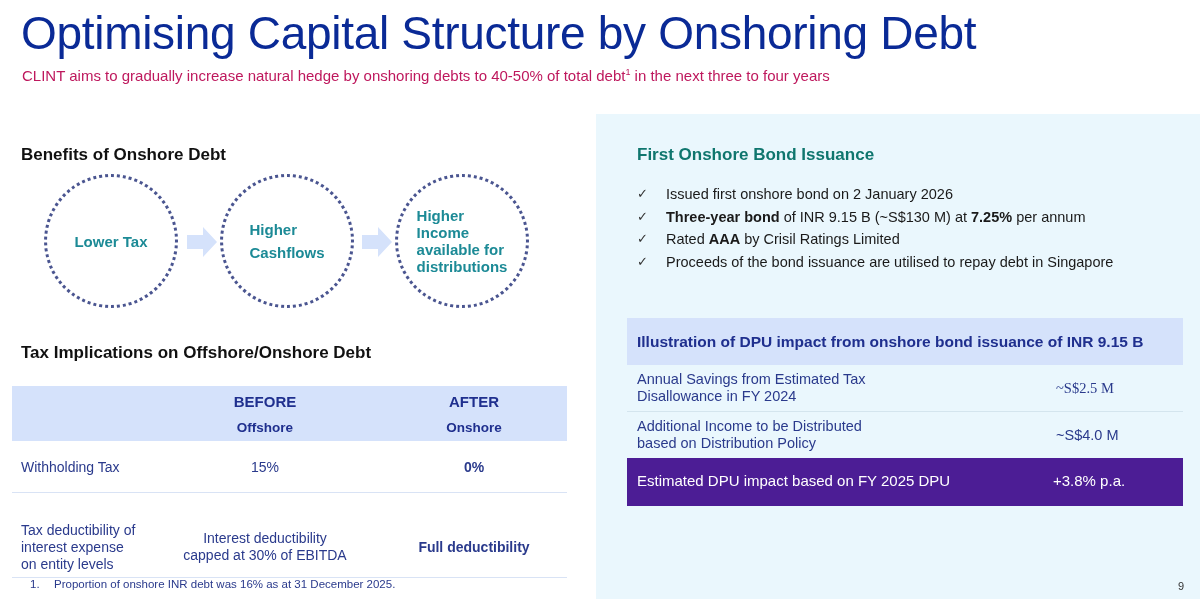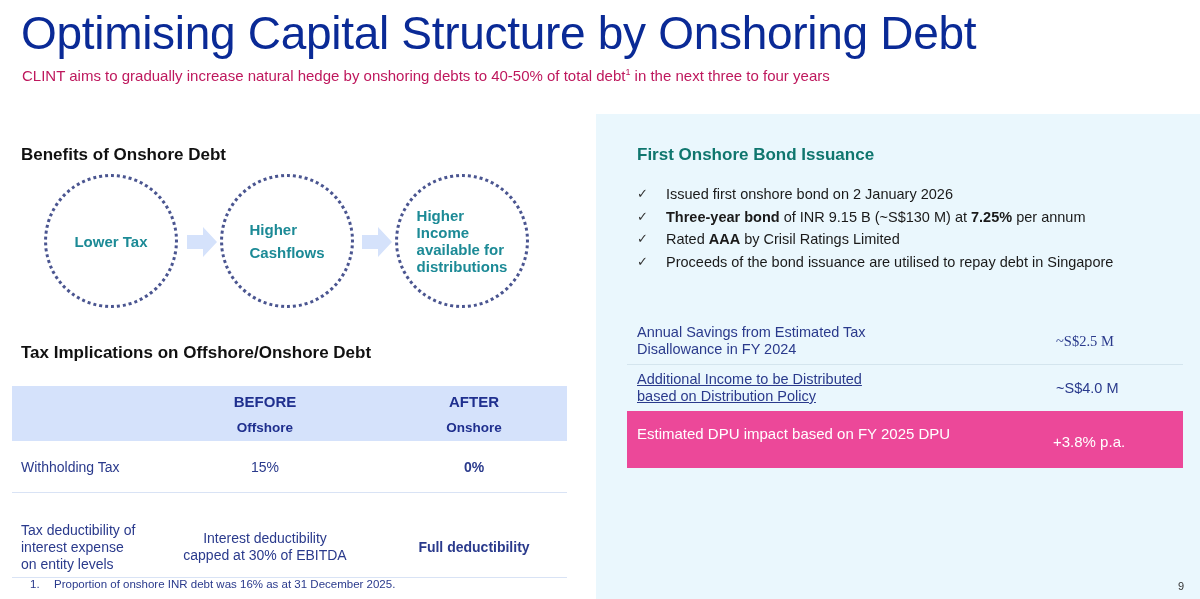--- a/index.html
+++ b/index.html
@@ -38,23 +38,23 @@
     .bond-list { position: absolute; left: 637px; top: 186px; list-style: none; }
     .bond-list li { font-size: 14.5px; color: #1a1a1a; height: 22.5px; white-space: nowrap; display: flex; }
     .check { width: 29px; font-size: 13px; color: #333; }
 
     
     .dpu { position: absolute; left: 627px; top: 318px; width: 556px; }
     .dpu-head { background: #d5e2fb; height: 47px; display: flex; align-items: center; padding-left: 10px; font-size: 15.5px; font-weight: bold; color: #1f2f8e; white-space: nowrap; }
     .dpu-row { position: relative; border-bottom: 1.5px solid #d4e5ee; color: #2a3a8c; font-size: 14.5px; line-height: 17px; }
     .dpu-row .lbl { position: absolute; left: 10px; }
     .dpu-row .val { position: absolute; left: 429px; }
-    .dpu-total { background: #ec4899; color: #ffffff; height: 57px; position: relative; font-size: 15px; }
+    .dpu-total { background: #4c1d95; color: #ffffff; height: 48px; position: relative; font-size: 15px; }
     .dpu-total .lbl { position: absolute; left: 10px; top: 14px; }
-    .dpu-total .val { position: absolute; left: 426px; top: 22px; }
+    .dpu-total .val { position: absolute; left: 426px; top: 14px; }
 
     .page-num { position: absolute; left: 1178px; top: 580px; font-size: 11px; color: #333; }
   </style>
 </head>
 <body>
 
 <h1 class="title">Optimising Capital Structure by Onshoring Debt</h1>
 <div class="subtitle"><span>CLINT aims to gradually increase natural hedge by onshoring debts to 40-50% of total debt</span><sup>1</sup><span> in the next three to four years</span></div>
 
 <div class="right-panel"></div>
@@ -133,29 +133,30 @@
       <span class="check">✓</span>
       <span><span style="white-space: pre;">Rated </span><span style="font-weight: bold; white-space: pre;">AAA</span><span style="white-space: pre;"> by Crisil Ratings Limited</span></span>
     </li>
     <li>
       <span class="check">✓</span>
       <span><span style="white-space: pre;">Proceeds of the bond issuance are utilised to repay debt in Singapore</span></span>
     </li>
   </ul>
 
 <div class="dpu">
+  <div class="dpu-head">Illustration of DPU impact from onshore bond issuance of INR 9.15 B</div>
   <div class="dpu-row" style="height:47px;">
     <div class="lbl" style="top:6px;">
         <div>Annual Savings from Estimated Tax</div>
         <div>Disallowance in FY 2024</div>
       </div>
     <div class="val" style="top:15px;font-family:Liberation Serif, serif;">~S$2.5 M</div>
   </div>
   <div class="dpu-row" style="height:46px; border-bottom:none;">
-    <div class="lbl" style="top:6px;text-decoration:underline;">
+    <div class="lbl" style="top:6px;">
         <div>Additional Income to be Distributed</div>
         <div>based on Distribution Policy</div>
       </div>
     <div class="val" style="top:15px;">~S$4.0 M</div>
   </div>
   <div class="dpu-total">
     <div class="lbl">Estimated DPU impact based on FY 2025 DPU</div>
     <div class="val">+3.8% p.a.</div>
   </div>
 </div>

